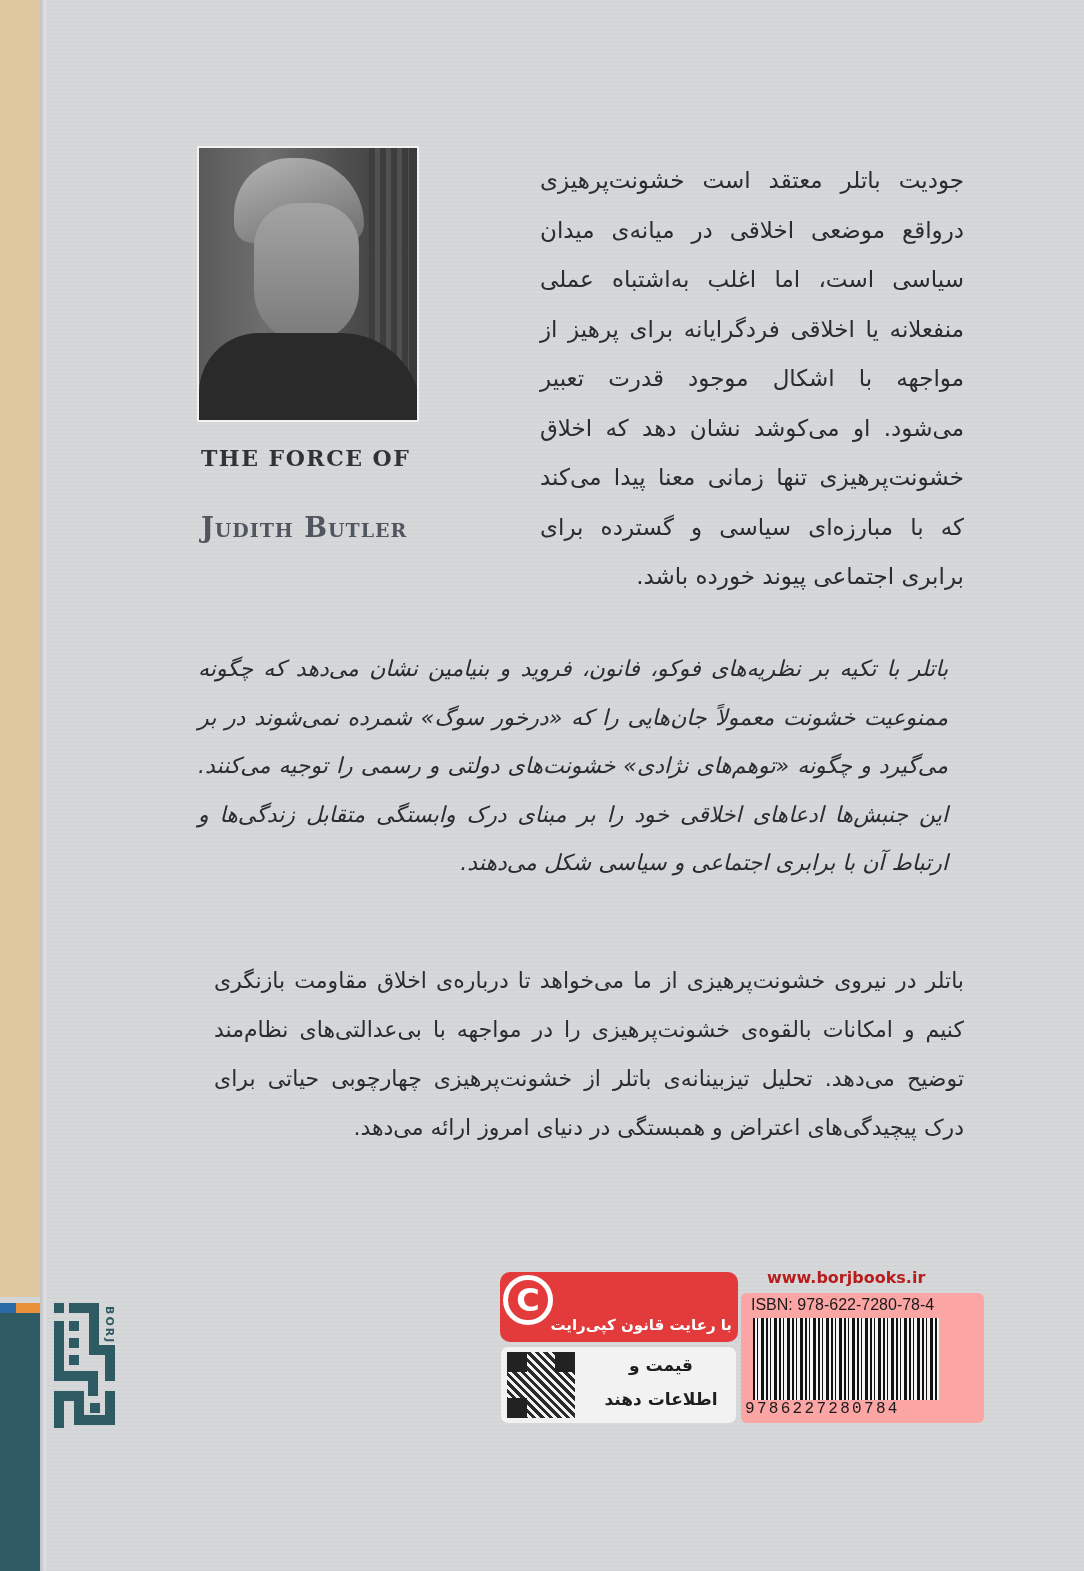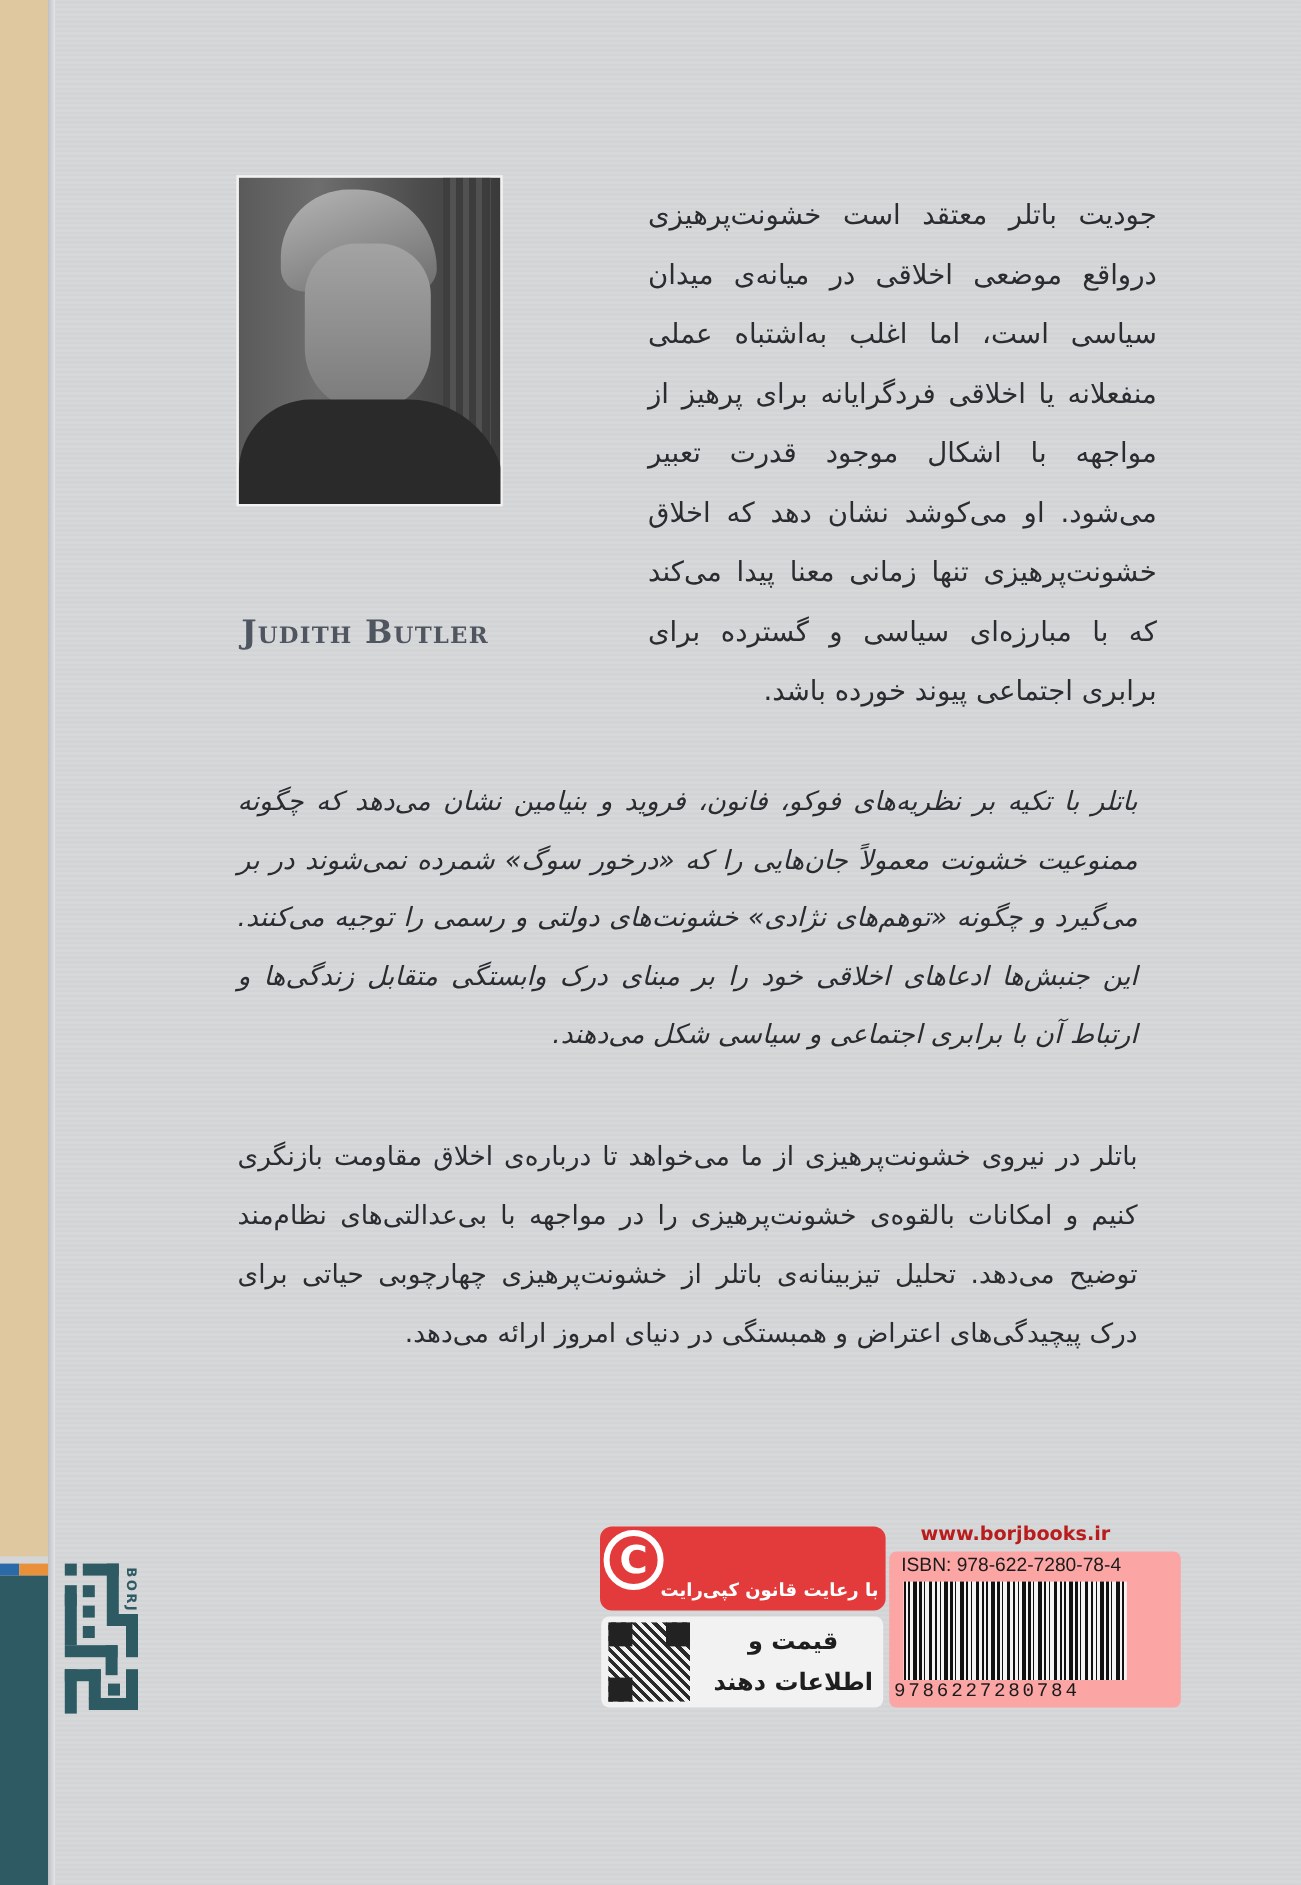--- a/index.html
+++ b/index.html
@@ -43,21 +43,21 @@
   .c-fa { position: absolute; right: 6px; top: 44px; color: #fff; font-size: 15px; font-weight: bold; direction: rtl; }
 
   .qrbox { position: absolute; left: 501px; top: 1347px; width: 235px; height: 76px; background: #f2f2f2; border-radius: 7px; }
   .qr { position: absolute; left: 6px; top: 5px; width: 68px; height: 66px;
     background:
       linear-gradient(#222,#222) 0 0/20px 20px no-repeat,
       linear-gradient(#222,#222) 48px 0/20px 20px no-repeat,
       linear-gradient(#222,#222) 0 46px/20px 20px no-repeat,
       repeating-linear-gradient(45deg,#2a2a2a 0 3px,#f2f2f2 3px 6px),
       #f2f2f2; }
-  .qr-text { position: absolute; left: 90px; width: 140px; text-align: center; direction: rtl; font-weight: bold; color: #1e1e1e; font-size: 20px; }
+  .qr-text { position: absolute; left: 90px; width: 140px; text-align: center; direction: rtl; font-weight: bold; color: #1e1e1e; font-size: 17px; }
   .qr-t1 { top: 8px; } .qr-t2 { top: 42px; }
 
   .website { position: absolute; left: 767px; top: 1268px; color: #b91c1c; font-weight: bold; font-size: 16px; }
   .isbnbox { position: absolute; left: 741px; top: 1293px; width: 243px; height: 130px; background: #fca5a5; border-radius: 6px; }
   .isbn-text { position: absolute; left: 10px; top: 3px; font-family: "Liberation Sans", sans-serif; font-size: 16px; color: #1a1a1a; }
   .barcode { position: absolute; left: 12px; top: 25px; width: 186px; height: 82px;
     background: repeating-linear-gradient(90deg, #111 0 2px, #f4f4f4 2px 4px, #111 4px 5px, #f4f4f4 5px 8px, #111 8px 11px, #f4f4f4 11px 13px); }
   .barcode-num { position: absolute; left: 4px; top: 107px; font-family: "Liberation Mono", monospace; font-size: 16px; color: #1a1a1a; letter-spacing: 2.3px; }
 </style>
 </head>
@@ -72,26 +72,27 @@
 <div class="cover"></div>
 
 <div class="photo">
   <div class="shelf"></div>
   <div class="hair"></div>
   <div class="face"></div>
   <div class="body"></div>
 </div>
 
 <div class="en-title">
+  <div>THE FORCE OF</div>
 </div>
 <div class="en-author">Judith Butler</div>
 
 <p class="fa para1" style="margin:16px">جودیت باتلر معتقد است خشونت‌پرهیزی درواقع موضعی اخلاقی در میانه‌ی میدان سیاسی است، اما اغلب به‌اشتباه عملی منفعلانه یا اخلاقی فردگرایانه برای پرهیز از مواجهه با اشکال موجود قدرت تعبیر می‌شود. او می‌کوشد نشان دهد که اخلاق خشونت‌پرهیزی تنها زمانی معنا پیدا می‌کند که با مبارزه‌ای سیاسی و گسترده برای برابری اجتماعی پیوند خورده باشد.</p>
 <p class="fa para2" style="margin:0">باتلر با تکیه بر نظریه‌های فوکو، فانون، فروید و بنیامین نشان می‌دهد که چگونه ممنوعیت خشونت معمولاً جان‌هایی را که «درخور سوگ» شمرده نمی‌شوند در بر می‌گیرد و چگونه «توهم‌های نژادی» خشونت‌های دولتی و رسمی را توجیه می‌کنند. این جنبش‌ها ادعاهای اخلاقی خود را بر مبنای درک وابستگی متقابل زندگی‌ها و ارتباط آن با برابری اجتماعی و سیاسی شکل می‌دهند.</p>
-<p class="fa para3" style="margin:0">باتلر در نیروی خشونت‌پرهیزی از ما می‌خواهد تا درباره‌ی اخلاق مقاومت بازنگری کنیم و امکانات بالقوه‌ی خشونت‌پرهیزی را در مواجهه با بی‌عدالتی‌های نظام‌مند توضیح می‌دهد. تحلیل تیزبینانه‌ی باتلر از خشونت‌پرهیزی چهارچوبی حیاتی برای درک پیچیدگی‌های اعتراض و همبستگی در دنیای امروز ارائه می‌دهد.</p>
+<p class="fa para3" style="margin:16px">باتلر در نیروی خشونت‌پرهیزی از ما می‌خواهد تا درباره‌ی اخلاق مقاومت بازنگری کنیم و امکانات بالقوه‌ی خشونت‌پرهیزی را در مواجهه با بی‌عدالتی‌های نظام‌مند توضیح می‌دهد. تحلیل تیزبینانه‌ی باتلر از خشونت‌پرهیزی چهارچوبی حیاتی برای درک پیچیدگی‌های اعتراض و همبستگی در دنیای امروز ارائه می‌دهد.</p>
 
 <div class="logo">
   <div class="b" style="left:2px;top:0;width:10px;height:10px"></div>
   <div class="b" style="left:17px;top:0;width:30px;height:10px"></div>
   <div class="b" style="left:37px;top:0;width:10px;height:42px"></div>
   <div class="b" style="left:2px;top:25px;width:10px;height:10px"></div>
   <div class="b" style="left:17px;top:18px;width:10px;height:10px"></div>
   <div class="b" style="left:17px;top:35px;width:10px;height:10px"></div>
   <div class="b" style="left:17px;top:52px;width:10px;height:10px"></div>
   <div class="b" style="left:37px;top:42px;width:26px;height:10px"></div>

